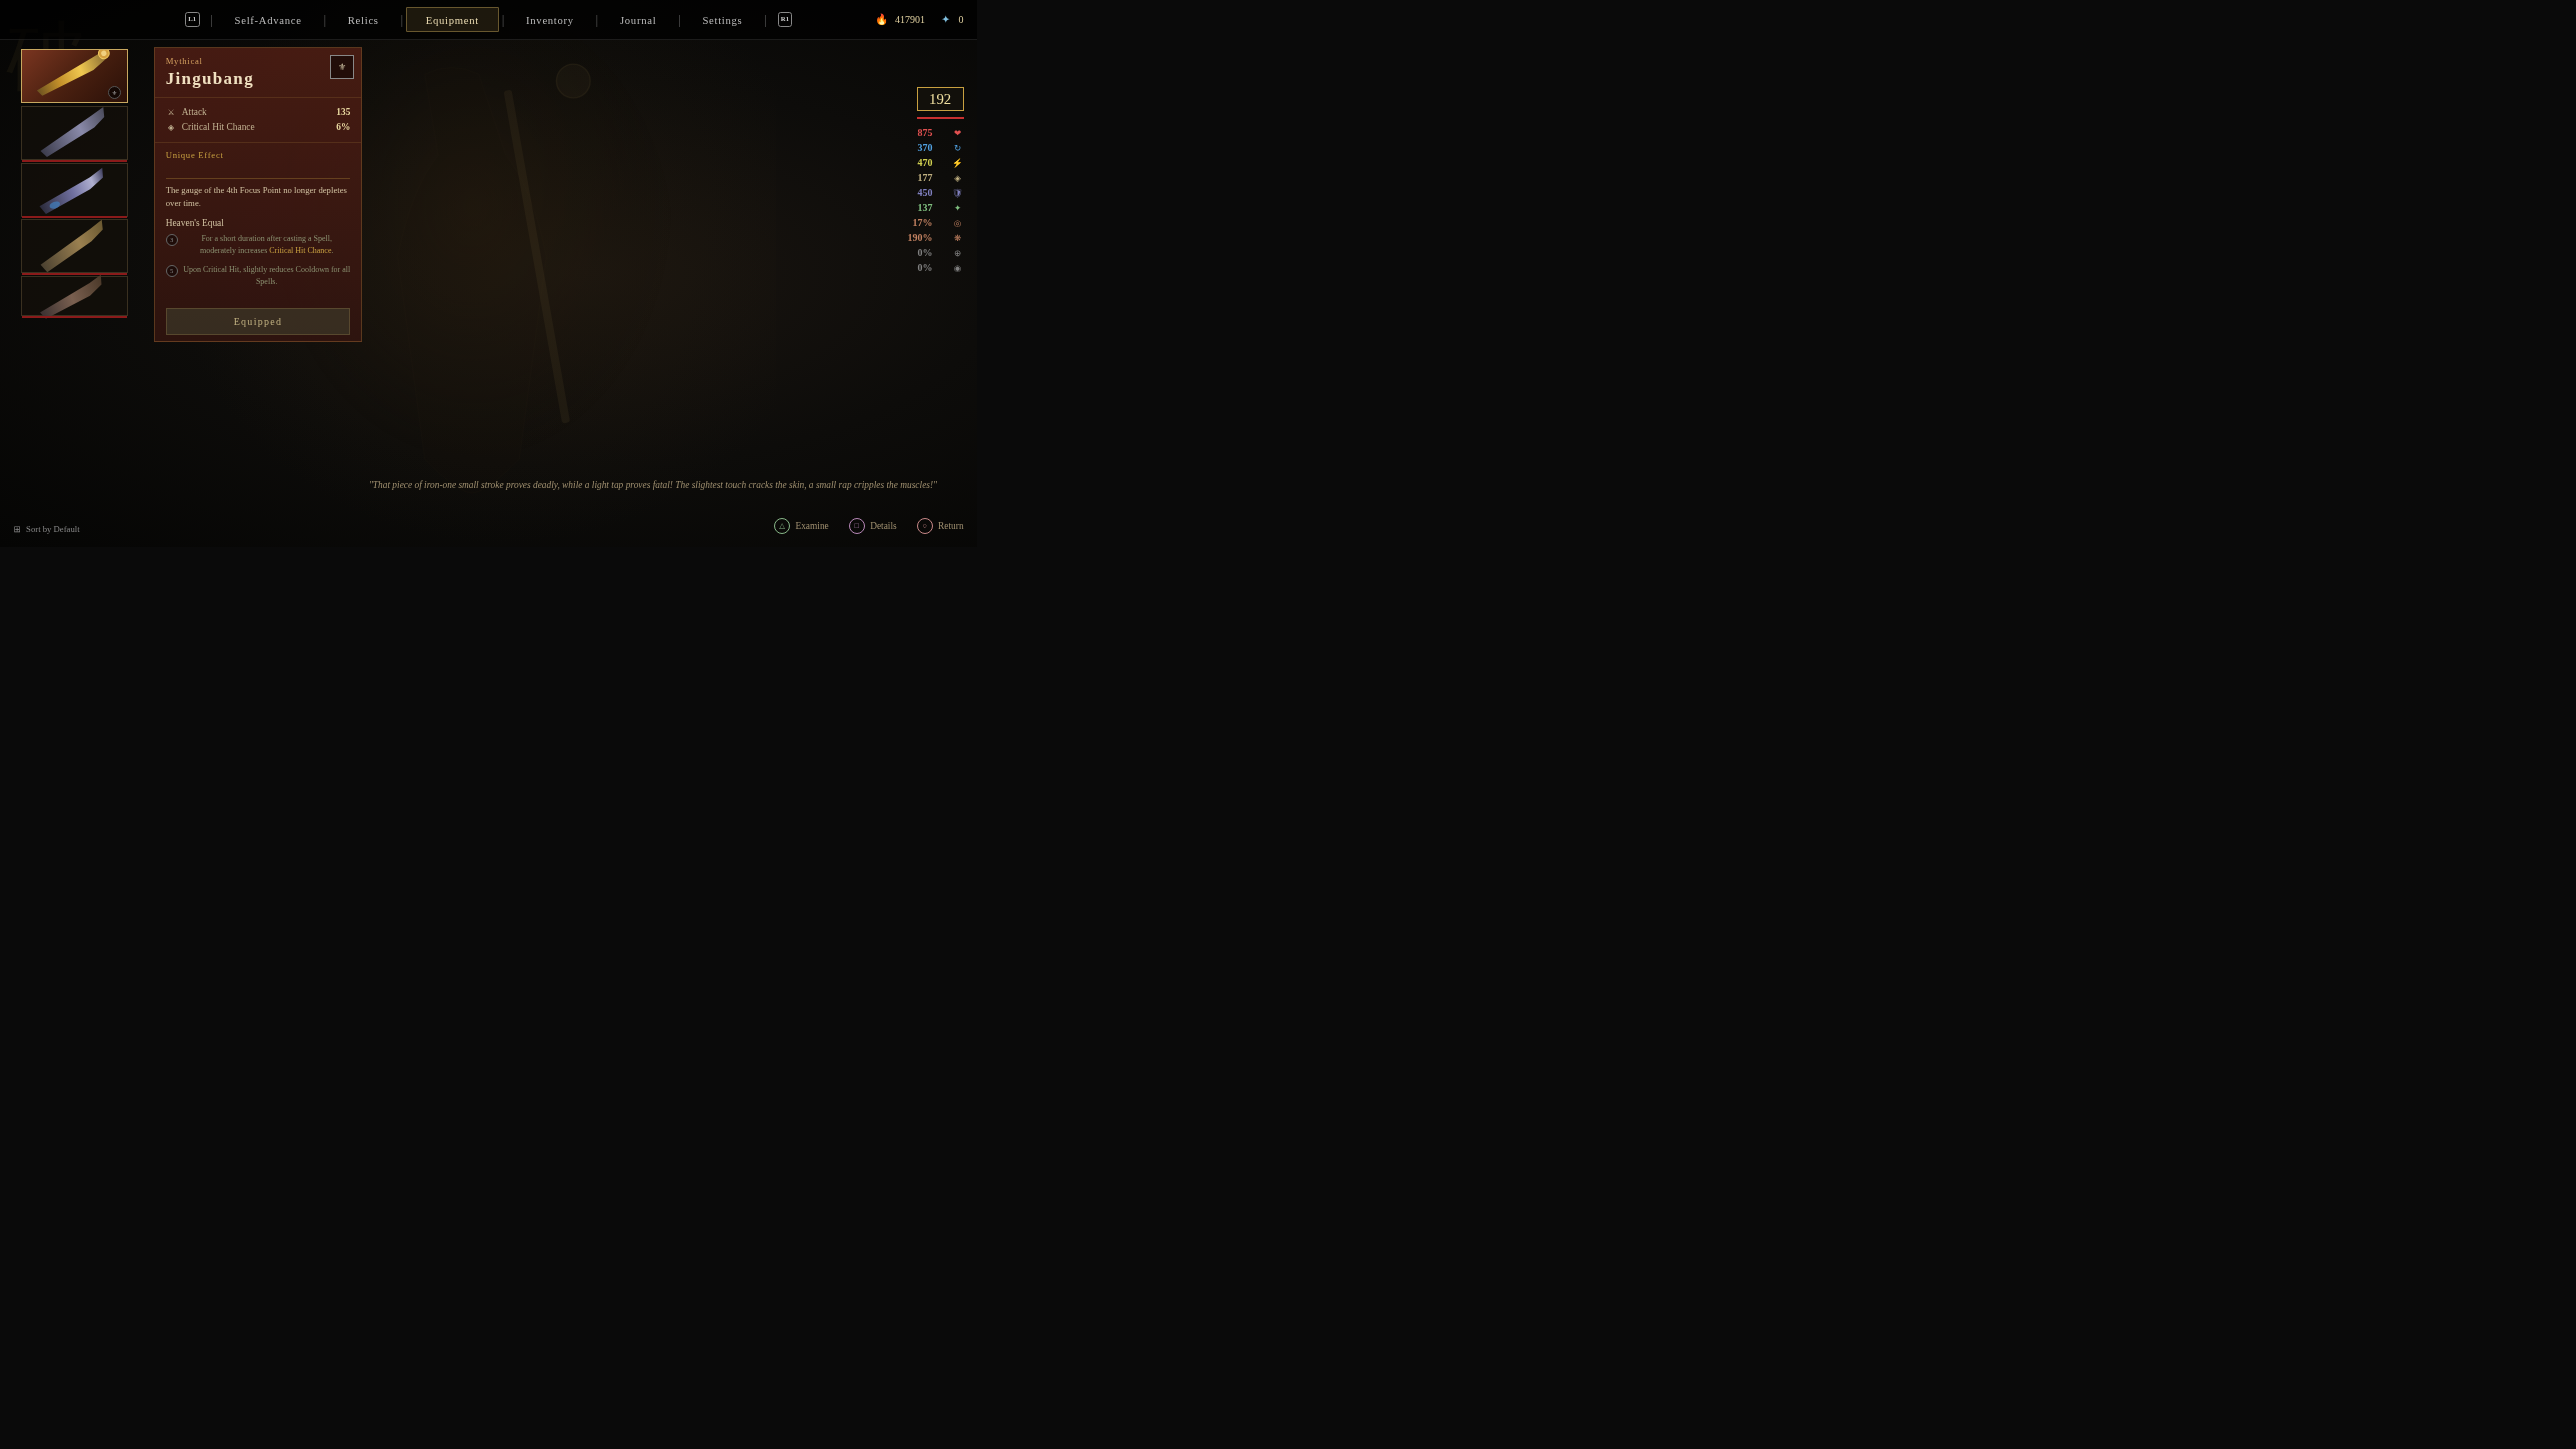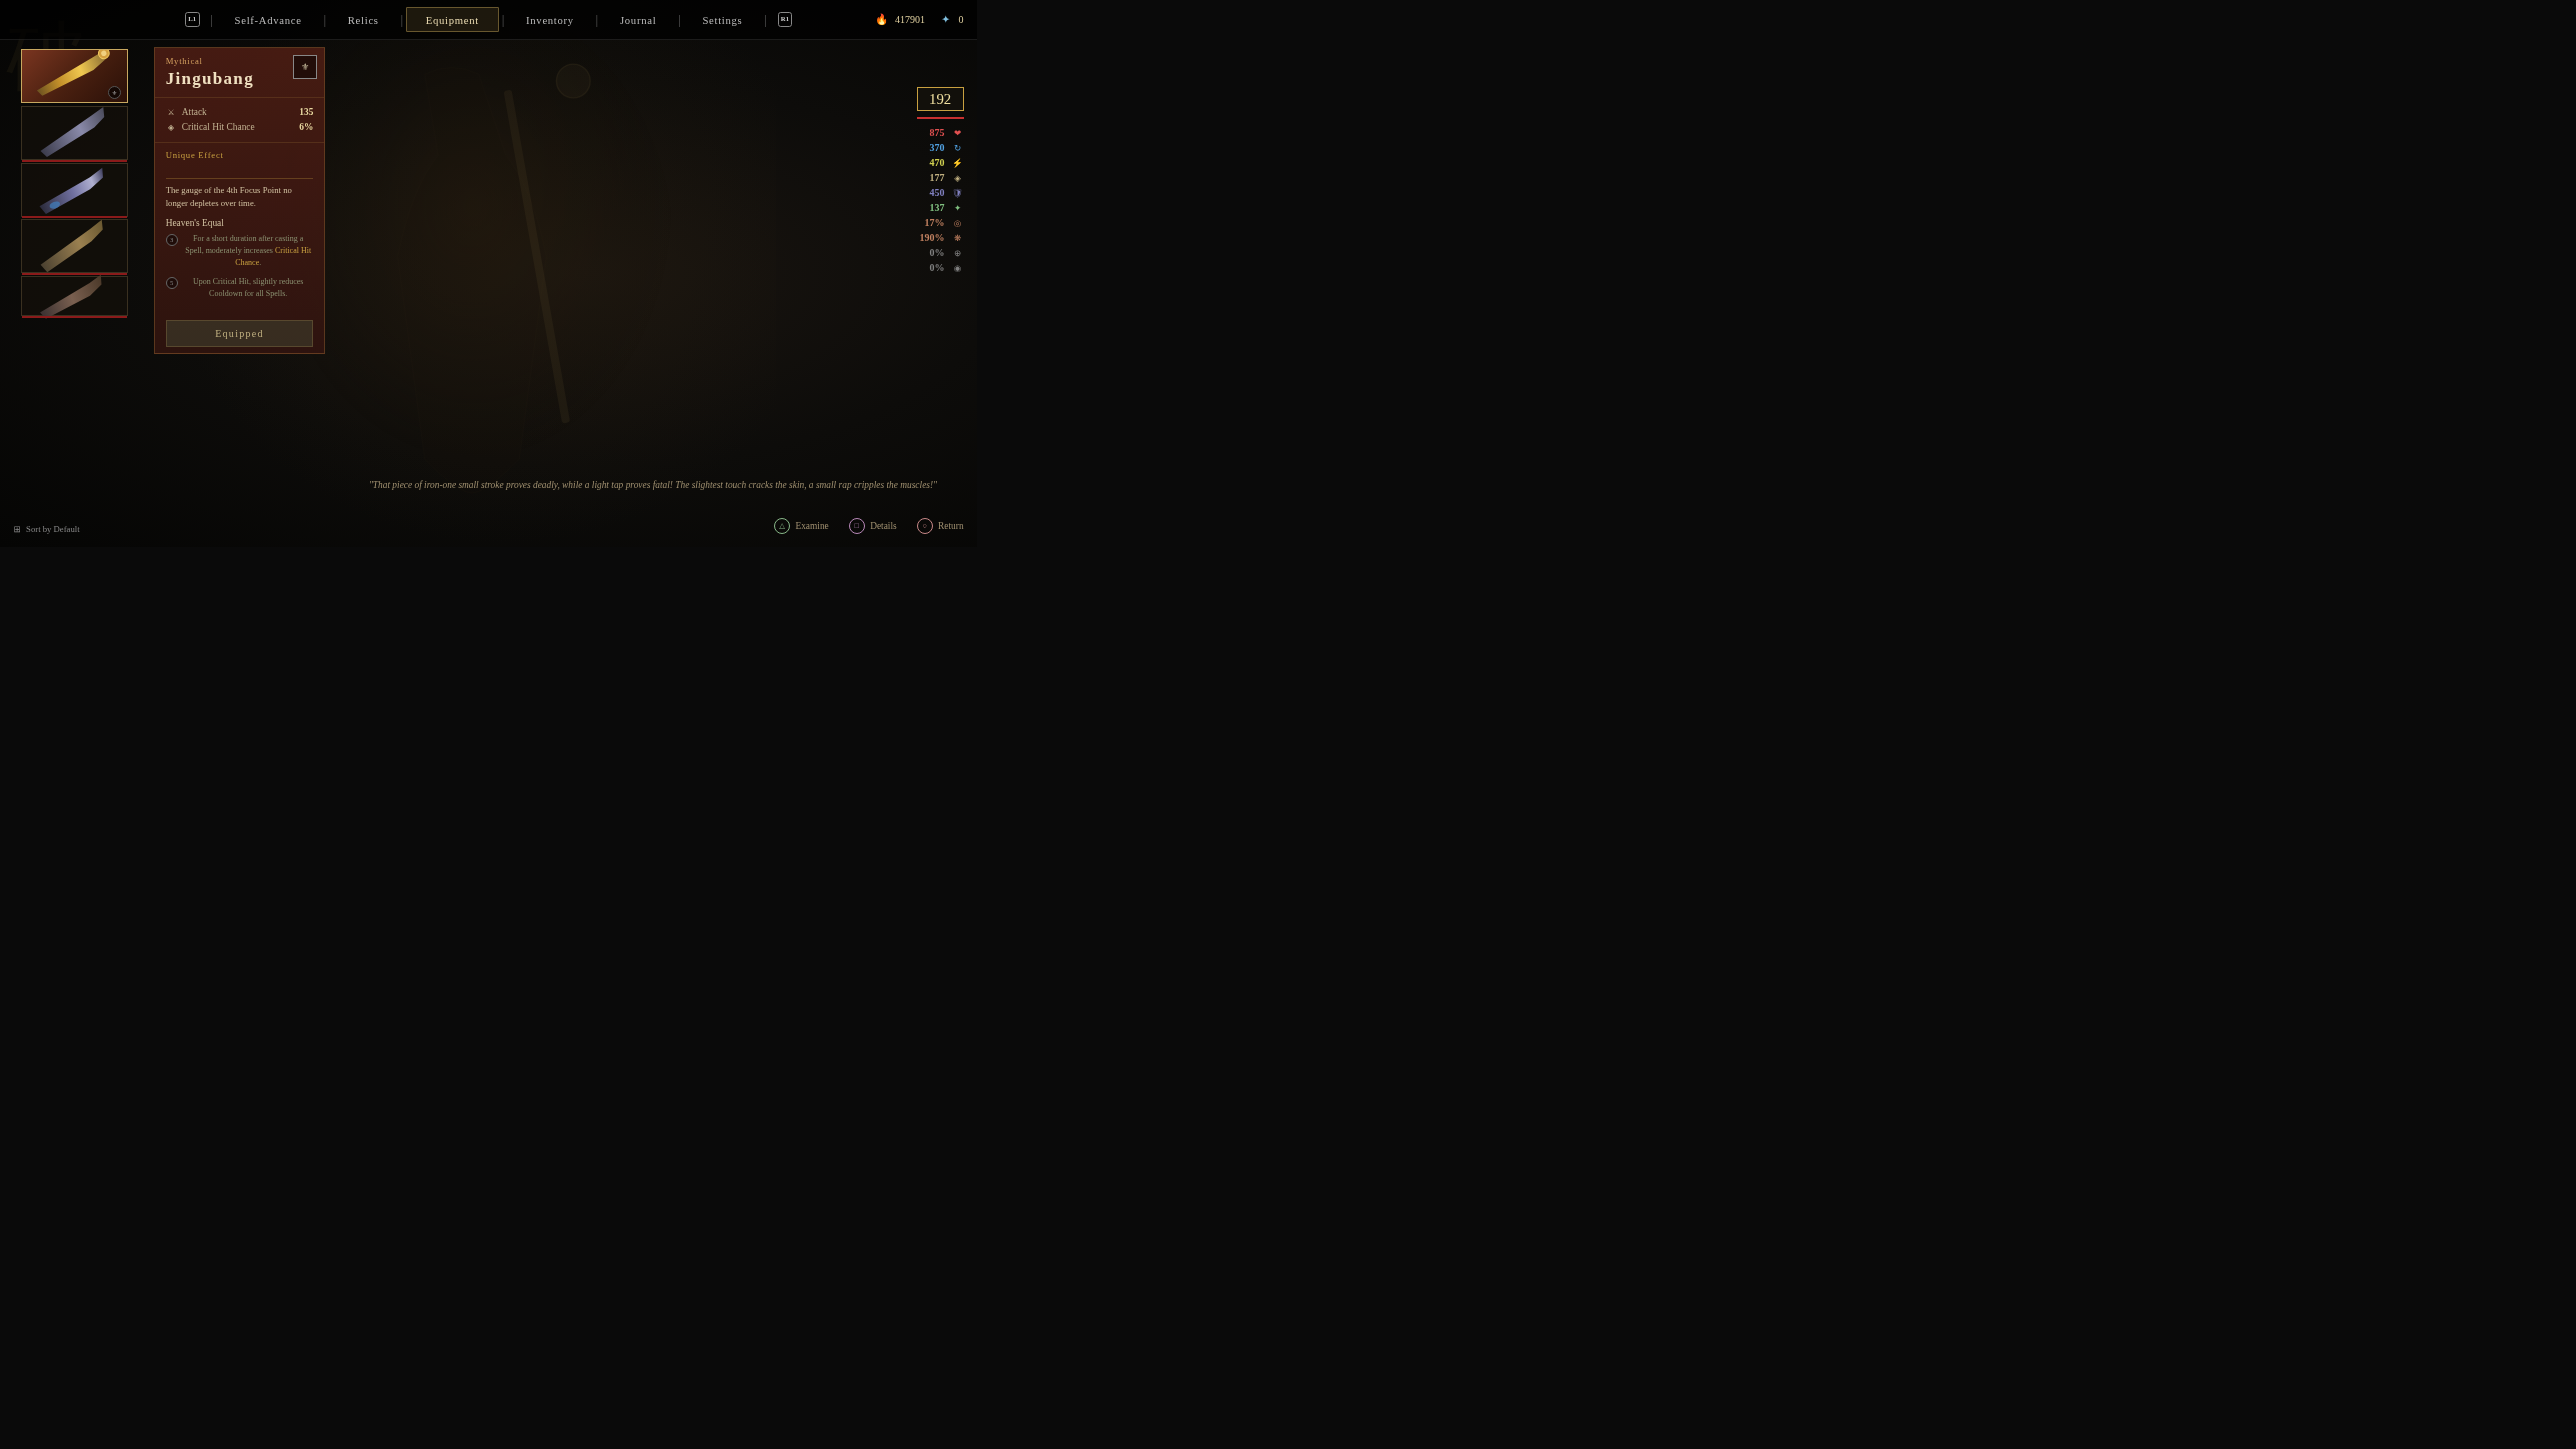--- a/index.html
+++ b/index.html
@@ -198,21 +198,21 @@
       font-size: 8.7px;
       color: #888;
       cursor: pointer;
     }
 
     
     .detail-panel {
       position: absolute;
       top: 47px;
       left: 154px;
-      width: 171px;
+      width: 208px;
       z-index: 5;
       background: linear-gradient(180deg, rgba(80,30,20,0.85) 0%, rgba(50,20,15,0.85) 100%);
       border: 0.7px solid rgba(120,80,40,0.6);
     }
 
     .item-header {
       padding: 8px 10.7px;
       position: relative;
     }
 
@@ -375,21 +375,21 @@
       background: #c83030;
       margin-bottom: 6.7px;
       width: 47px;
       margin-left: auto;
     }
 
     .char-stat {
       display: flex;
       align-items: center;
       justify-content: flex-end;
-      gap: 7px;
+      gap: 19px;
       padding: 2px 0;
       font-size: 10px;
       color: #d0c0a0;
     }
 
     .char-stat-icon {
       font-size: 8.7px;
       width: 12px;
       text-align: center;
     }

